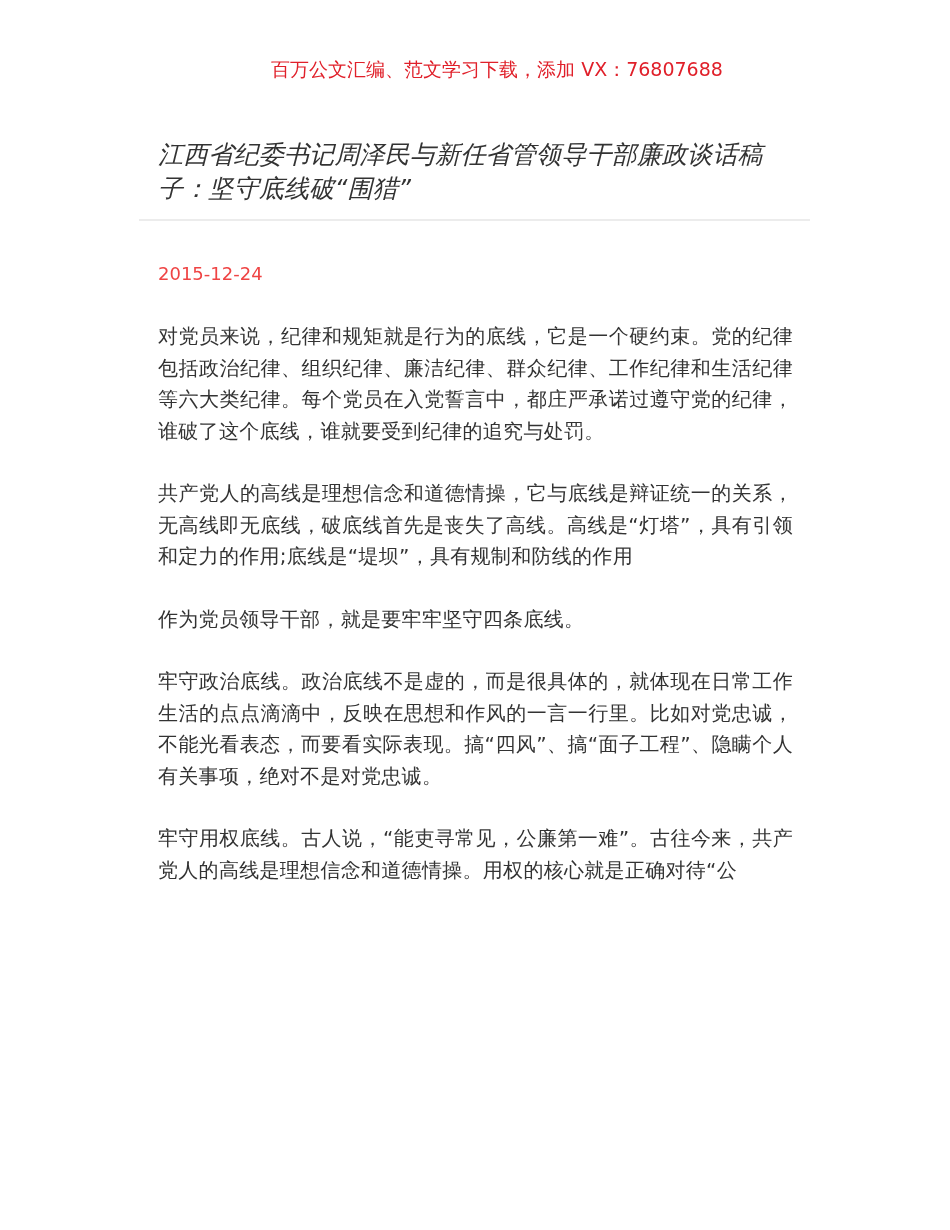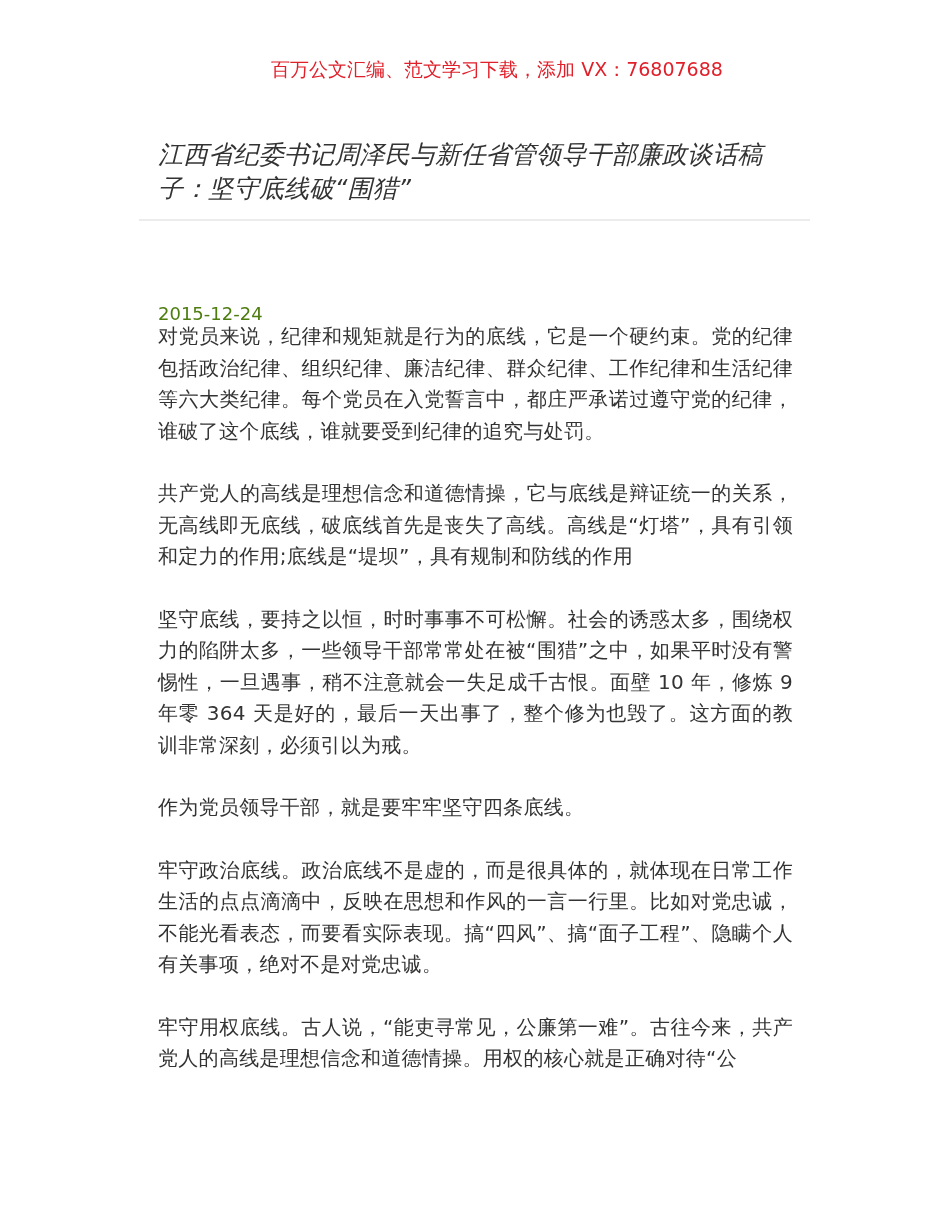--- a/index.html
+++ b/index.html
@@ -45,22 +45,21 @@
       width: 671px;
       height: 2px;
       background: #ececec;
     }
     .date {
       position: absolute;
       top: 261px;
       left: 158px;
       font-size: 18px;
       line-height: 26px;
-      color: #4d7c0f;
-      margin-top: 40px;
+      color: #ef4444;
     }
     .content {
       position: absolute;
       top: 321px;
       left: 158px;
       width: 635px;
     }
     .content p {
       margin: 0 0 31px 0;
       font-size: 20px;
@@ -77,17 +76,16 @@
 
 <h1 class="title">江西省纪委书记周泽民与新任省管领导干部廉政谈话稿子：坚守底线破“围猎”</h1>
 
 <div class="divider"></div>
 
 <div class="date">2015-12-24</div>
 
 <div class="content">
   <p>对党员来说，纪律和规矩就是行为的底线，它是一个硬约束。党的纪律包括政治纪律、组织纪律、廉洁纪律、群众纪律、工作纪律和生活纪律等六大类纪律。每个党员在入党誓言中，都庄严承诺过遵守党的纪律，谁破了这个底线，谁就要受到纪律的追究与处罚。</p>
   <p>共产党人的高线是理想信念和道德情操，它与底线是辩证统一的关系，无高线即无底线，破底线首先是丧失了高线。高线是“灯塔”，具有引领和定力的作用;底线是“堤坝”，具有规制和防线的作用</p>
-  <p>坚守底线，要持之以恒，时时事事不可松懈。社会的诱惑太多，围绕权力的陷阱太多，一些领导干部常常处在被“围猎”之中，如果平时没有警惕性，一旦遇事，稍不注意就会一失足成千古恨。面壁 10 年，修炼 9 年零 364 天是好的，最后一天出事了，整个修为也毁了。这方面的教训非常深刻，必须引以为戒。</p>
   <p>作为党员领导干部，就是要牢牢坚守四条底线。</p>
   <p>牢守政治底线。政治底线不是虚的，而是很具体的，就体现在日常工作生活的点点滴滴中，反映在思想和作风的一言一行里。比如对党忠诚，不能光看表态，而要看实际表现。搞“四风”、搞“面子工程”、隐瞒个人有关事项，绝对不是对党忠诚。</p>
   <p>牢守用权底线。古人说，“能吏寻常见，公廉第一难”。古往今来，共产党人的高线是理想信念和道德情操。用权的核心就是正确对待“公</p>
 </div>
 
 </body></html>

